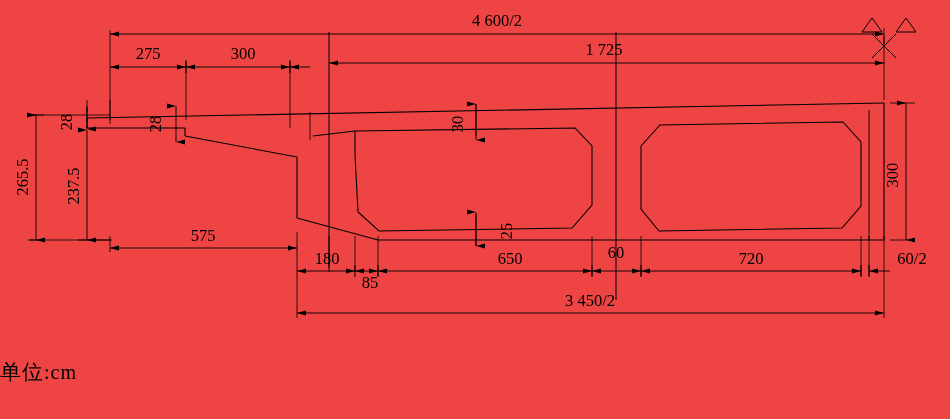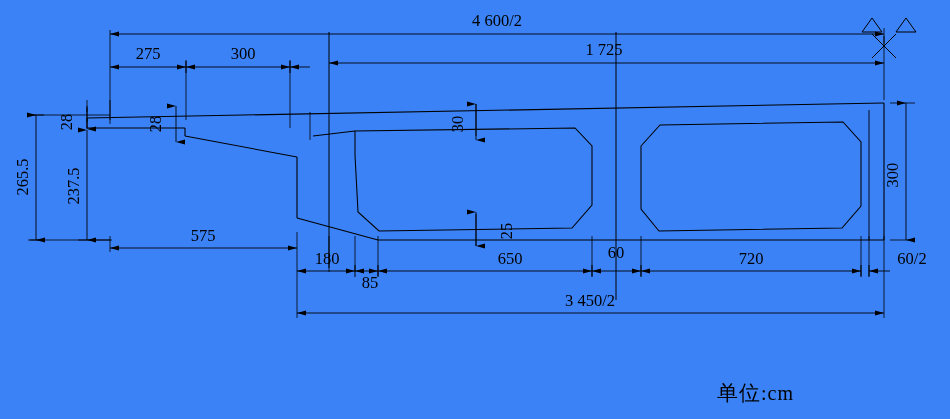--- a/index.html
+++ b/index.html
@@ -7,46 +7,45 @@
     padding: 0;
     background: #ffffff;
   }
   body {
     font-family: "Liberation Serif", "DejaVu Serif", serif;
   }
   #drawing-root {
     position: relative;
     width: 950px;
     height: 419px;
-    background: #3b82f6;
+    background: #ef4444;
     overflow: hidden;
   }
   svg#cad {
     position: absolute;
     left: 0;
     top: 0;
     width: 950px;
     height: 419px;
     display: block;
   }
   .dim-text, .unit-text {
     font-family: "Liberation Serif", "DejaVu Serif", serif;
     fill: #000000;
   }
   .unit-note {
     position: absolute;
     left: 0;
     top: 358px;
     width: 794px;
-    text-align: right;
+    text-align: left;
     font-family: "DejaVu Sans", sans-serif;
     font-size: 21px;
     color: #000;
     letter-spacing: 1px;
-    margin-top: 21px;
   }
   .unit-note .cm-part {
     font-family: "Liberation Serif", "DejaVu Serif", serif;
     font-size: 20px;
   }
 </style>
 </head>
 <body>
 
 <div id="drawing-root">

